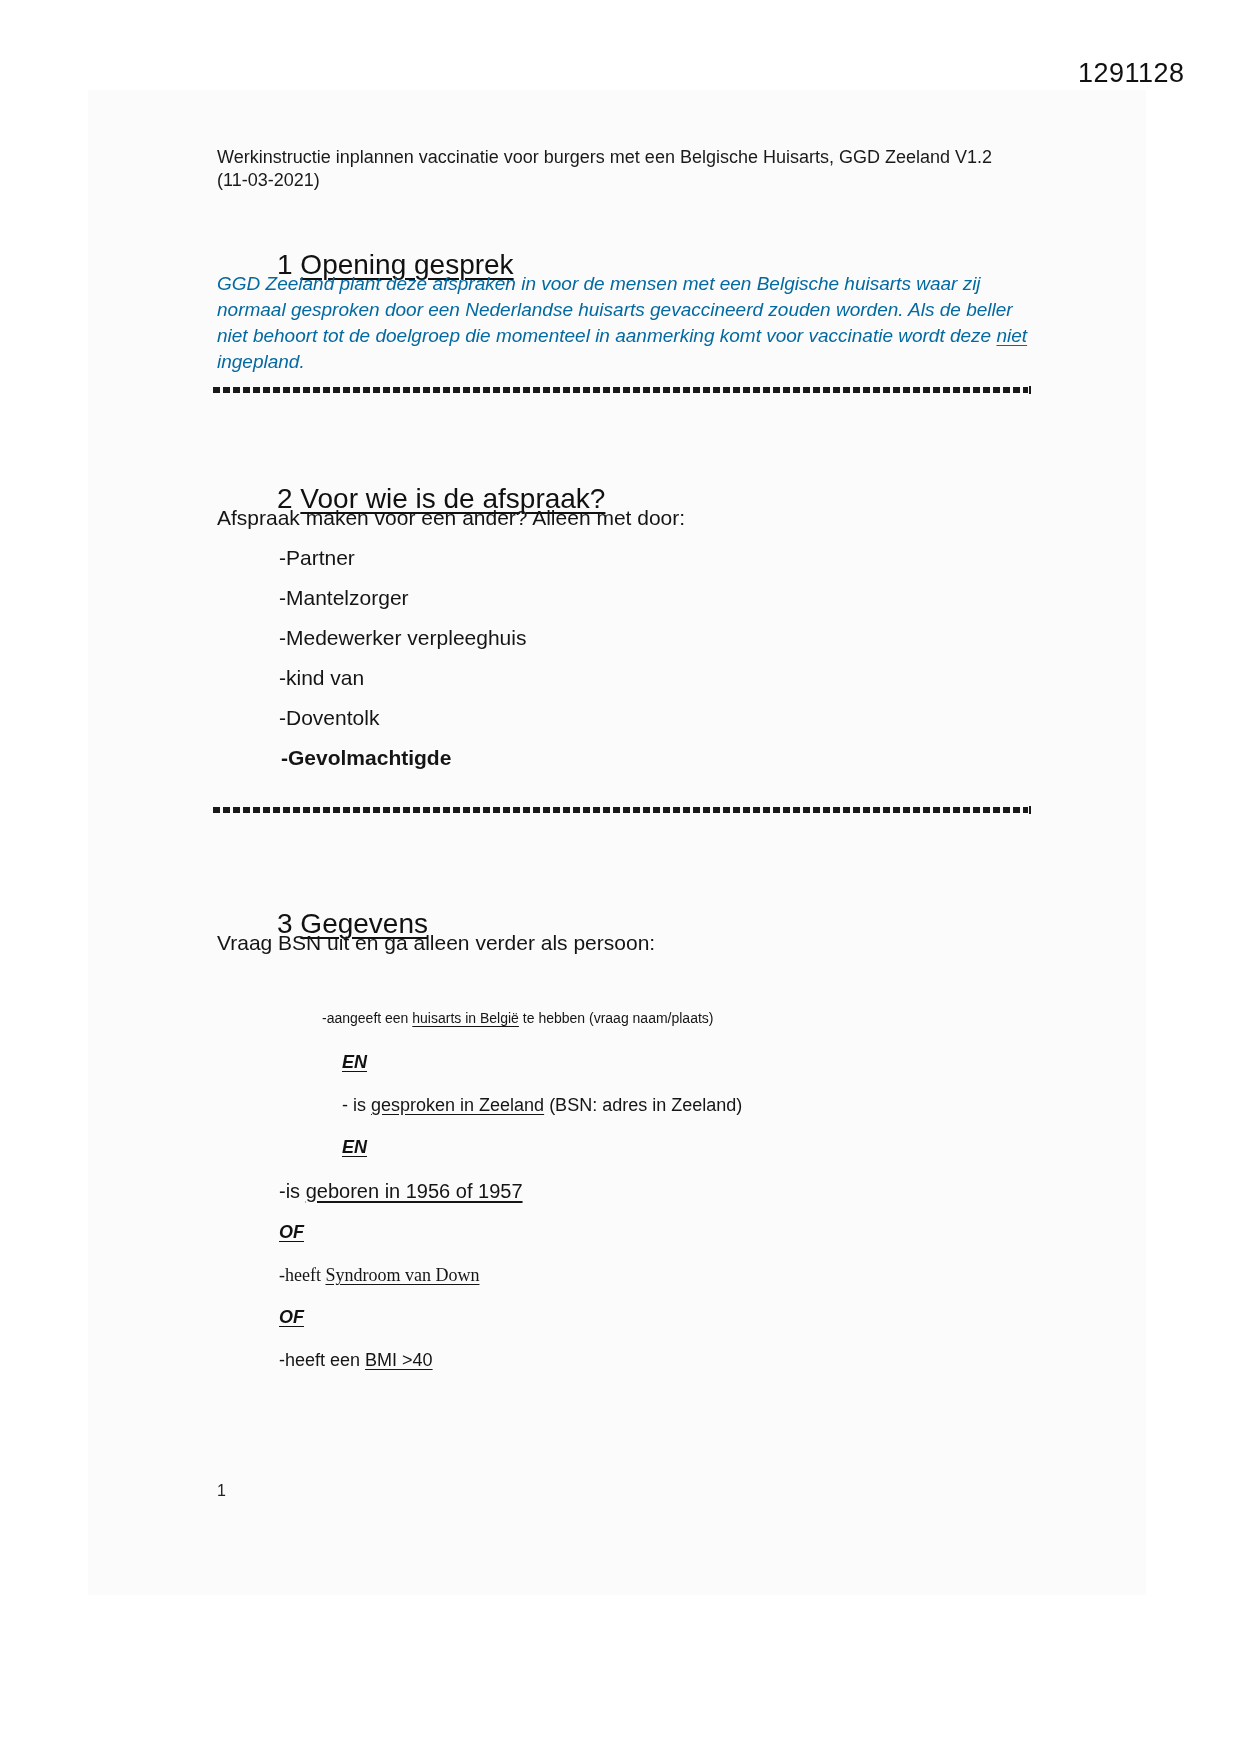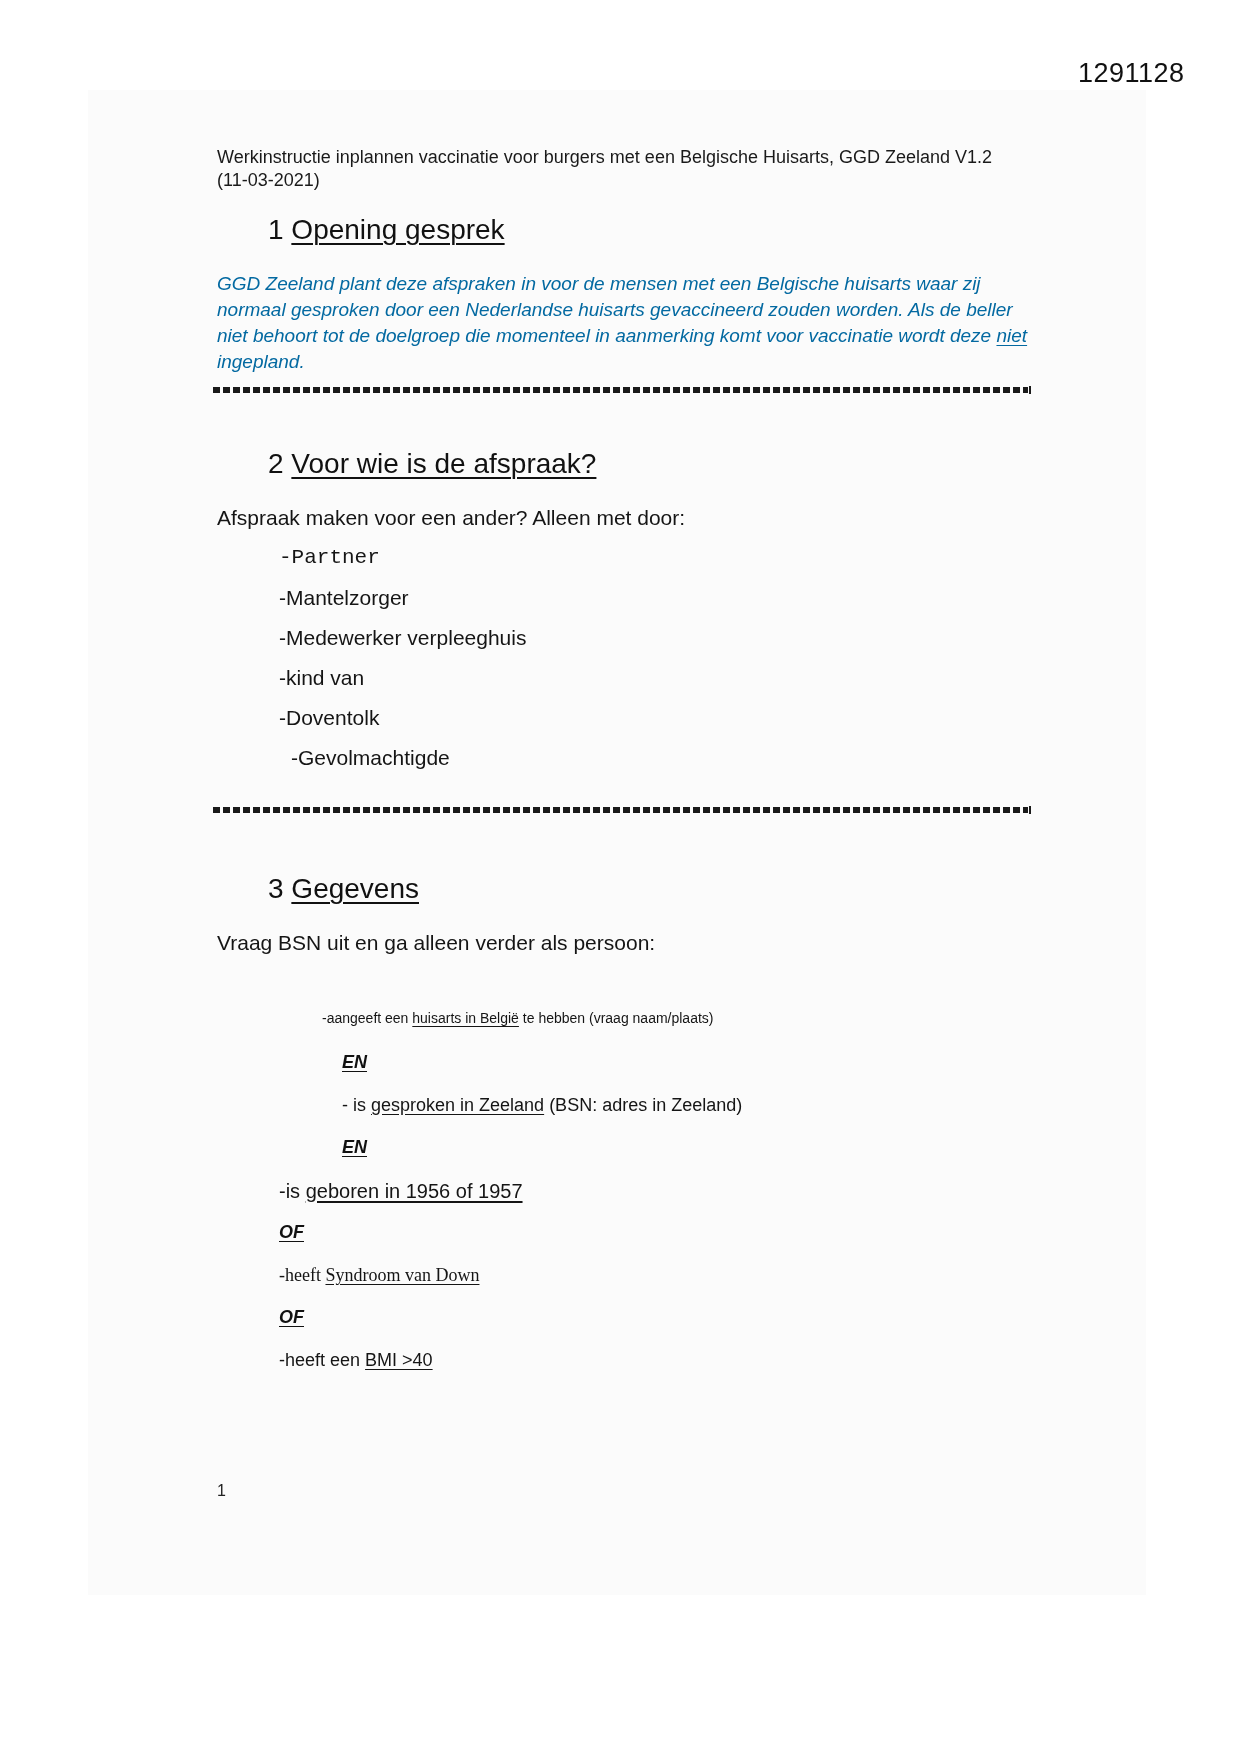--- a/index.html
+++ b/index.html
@@ -13,21 +13,21 @@
     background: #fbfbfb;
   }
   .doc-id {
     position: absolute; left: 1078px; top: 58px;
     font-size: 27px; color: #111; letter-spacing: 0.5px;
   }
   .header-line {
     position: absolute; left: 217px; font-size: 18px; color: #1a1a1a;
   }
   .h1 {
-    position: absolute; left: 268px; font-size: 28px; color: #111;
+    position: absolute; left: 277px; font-size: 28px; color: #111; margin-top: 35px;
   }
   .h1 .title { text-decoration: underline; text-underline-offset: 4px; text-decoration-thickness: 1.5px; }
   .para {
     position: absolute; left: 217px; width: 820px;
     font-size: 19px; line-height: 26px; font-style: italic; color: #0369a1;
   }
   .para u { text-underline-offset: 3px; }
   .text {
     position: absolute; font-size: 21px; color: #151515; white-space: nowrap;
   }
@@ -63,26 +63,26 @@
 </div>
 <div class="para" style="top:271px;"><span>GGD Zeeland plant deze afspraken in voor de mensen met een Belgische huisarts waar zij normaal gesproken door een Nederlandse huisarts gevaccineerd zouden worden. Als de beller niet behoort tot de doelgroep die momenteel in aanmerking komt voor vaccinatie wordt deze </span><u>niet</u><span> ingepland.</span></div>
 
 <div class="separator" style="top:387px;"></div>
 
 <div class="h1" style="top:448px;">
   <span>2</span>
   <span class="title">Voor wie is de afspraak?</span>
 </div>
 <div class="text" style="left:217px; top:506px;">Afspraak maken voor een ander? Alleen met door:</div>
-<div class="text" style="left:279px; top:546px;font-family:Liberation Mono, monospace;">-Partner</div>
+<div class="text" style="left:279px; top:546px;">-Partner</div>
 <div class="text" style="left:279px; top:586px;">-Mantelzorger</div>
 <div class="text" style="left:279px; top:626px;">-Medewerker verpleeghuis</div>
 <div class="text" style="left:279px; top:666px;">-kind van</div>
 <div class="text" style="left:279px; top:706px;">-Doventolk</div>
-<div class="text" style="left:291px; top:746px;">-Gevolmachtigde</div>
+<div class="text" style="left:281px; top:746px;font-weight:bold;">-Gevolmachtigde</div>
 
 <div class="separator" style="top:807px;"></div>
 
 <div class="h1" style="top:873px;">
   <span>3</span>
   <span class="title">Gegevens</span>
 </div>
 <div class="text" style="left:217px; top:931px;">Vraag BSN uit en ga alleen verder als persoon:</div>
 
 <div class="text" style="left:322px; top:1010px; font-size:14px;"><span>-aangeeft een </span><u>huisarts in België</u><span> te hebben (vraag naam/plaats)</span></div>

